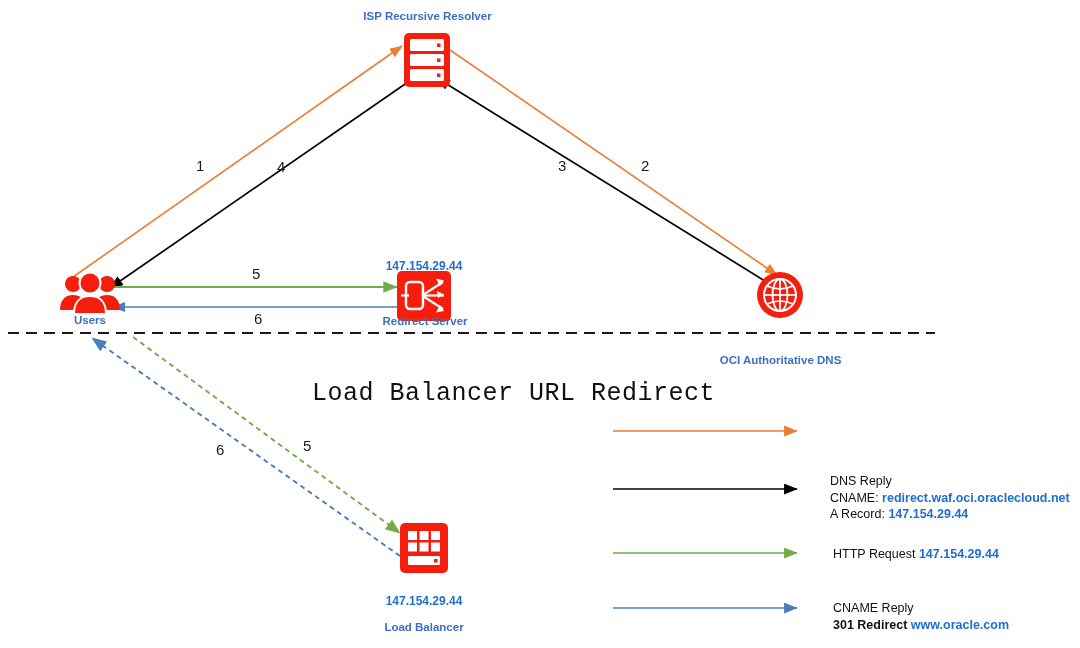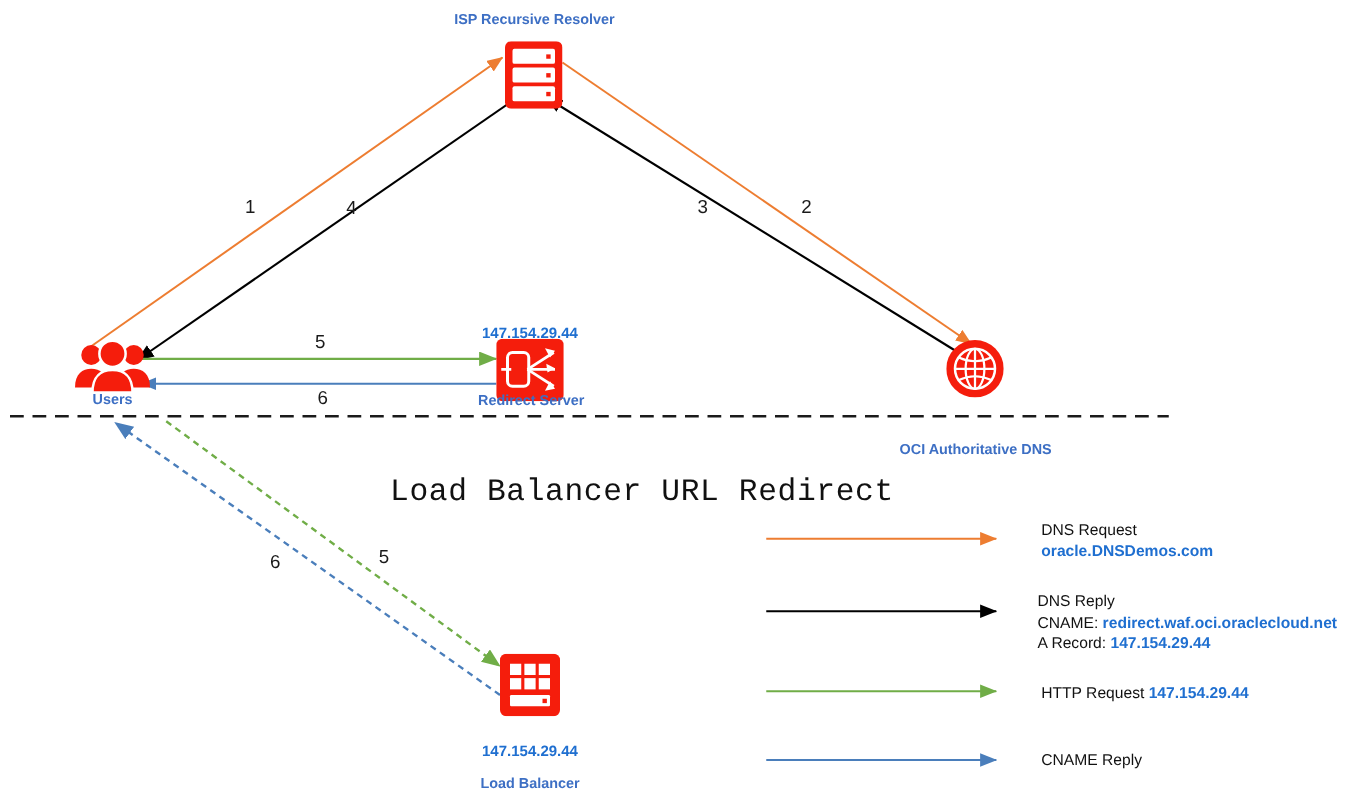--- a/index.html
+++ b/index.html
@@ -153,38 +153,37 @@
 
   <div class="step-num" style="left:196px;top:157px;">1</div>
   <div class="step-num" style="left:277px;top:158px;">4</div>
   <div class="step-num" style="left:558px;top:157px;">3</div>
   <div class="step-num" style="left:641px;top:157px;">2</div>
   <div class="step-num" style="left:252px;top:265px;">5</div>
   <div class="step-num" style="left:254px;top:310px;">6</div>
   <div class="step-num" style="left:216px;top:441px;">6</div>
   <div class="step-num" style="left:303px;top:437px;">5</div>
 
-  <div class="legend-text" style="left:833px;top:416px;">
-    <div>DNS Request</div>
-    <div class="lg-blue">oracle.DNSDemos.com</div>
-  </div>
 
   <div class="legend-text" style="left:830px;top:473px;">
     <div> DNS Reply</div>
     <div>
       <span>CNAME: </span><span class="lg-blue">redirect.waf.oci.oraclecloud.net</span>
     </div>
     <div>
       <span>A Record: </span><span class="lg-blue">147.154.29.44</span>
     </div>
   </div>
 
   <div class="legend-text" style="left:833px;top:546px;">
     <div>
       <span>HTTP Request </span><span class="lg-blue">147.154.29.44</span>
     </div>
   </div>
 
   <div class="legend-text" style="left:833px;top:600px;">
     <div>CNAME Reply</div>
+    <div>
+      <span class="lg-bold">301 Redirect </span><span class="lg-blue">www.oracle.com</span>
+    </div>
   </div>
 
 </div>
 
 </body></html>

